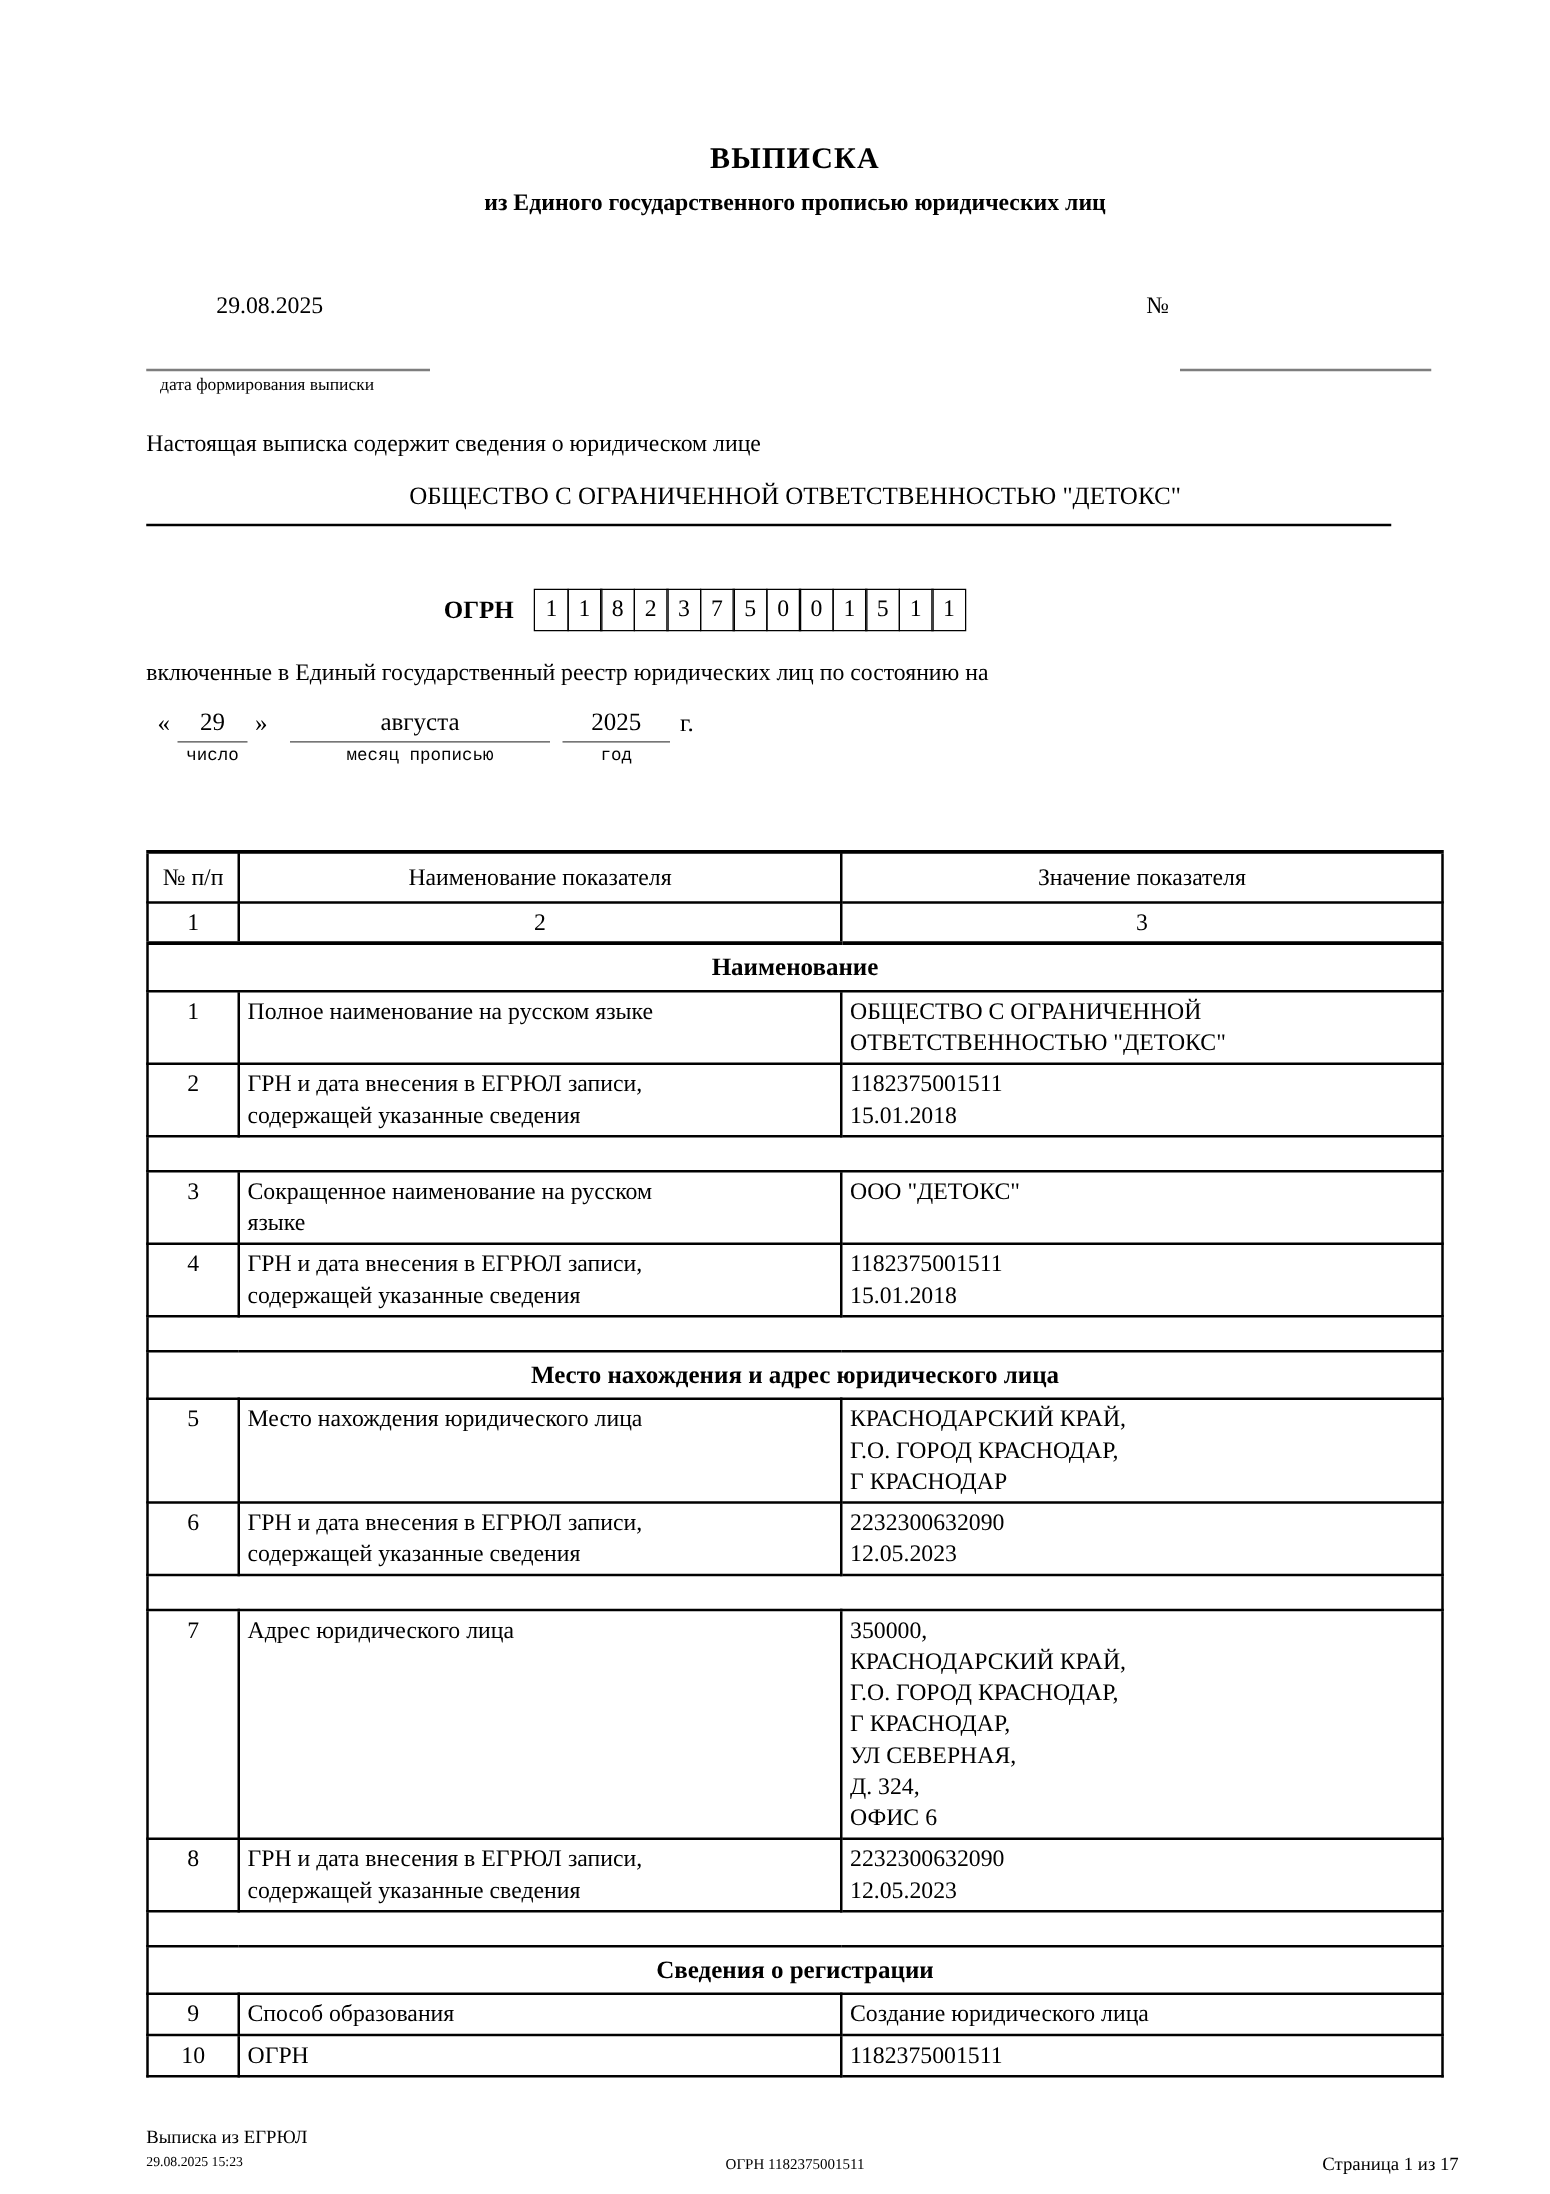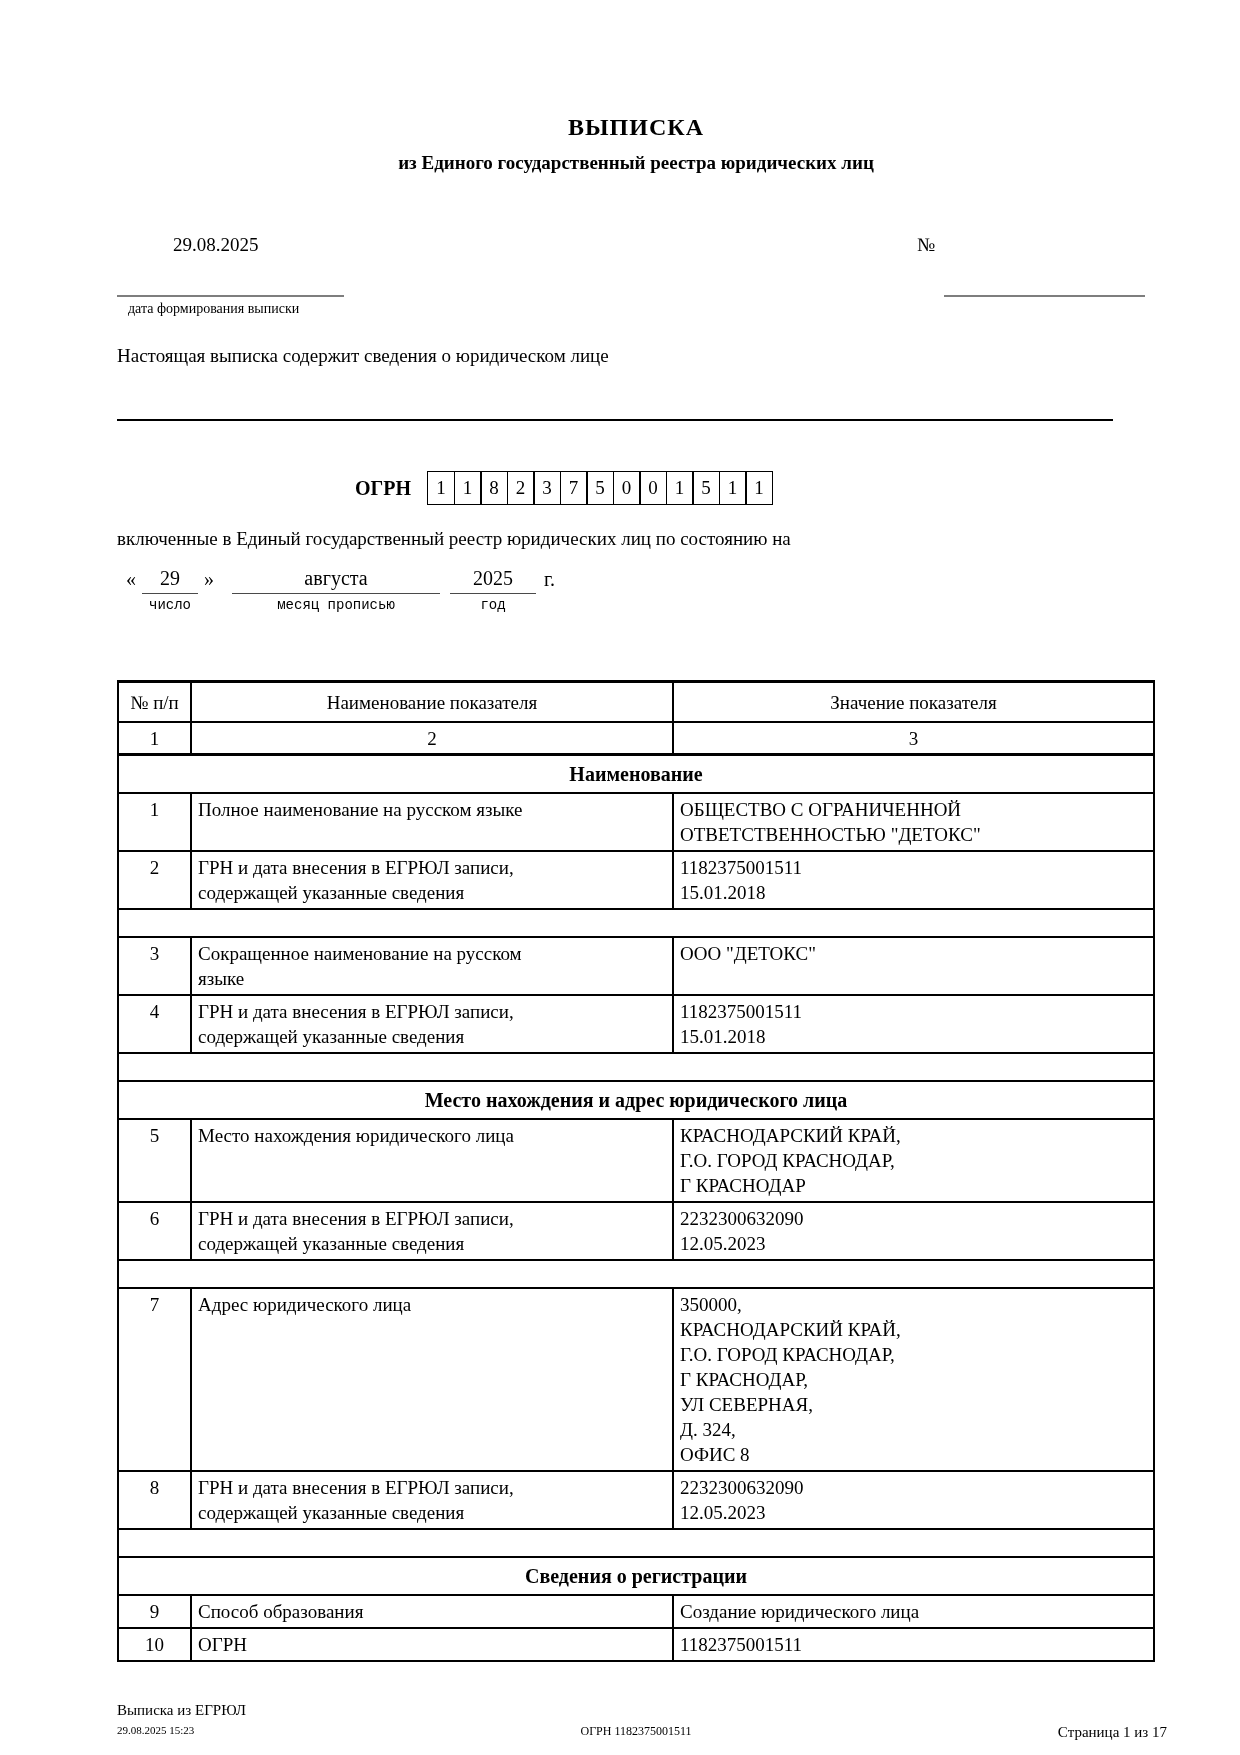--- a/index.html
+++ b/index.html
@@ -67,29 +67,30 @@
   .footer-center { position:absolute; top:1682px; left:0; width:100%; text-align:center; font-size:12px; }
   .footer-right { position:absolute; top:1682px; right:-12px; font-size:15px; }
 </style>
 </head>
 <body>
 
 <div class="page">
   <div class="content">
 
     <div class="doc-title">ВЫПИСКА</div>
-    <div class="doc-subtitle">из Единого государственный реестра юридических лиц</div>
+    <div class="doc-subtitle">из Единого государственного прописью юридических лиц</div>
 
     <div class="form-date">29.08.2025</div>
     <div class="num-sign">№</div>
     <div class="uline uline-left"></div>
     <div class="uline uline-right"></div>
     <div class="small-label form-date-label">дата формирования выписки</div>
 
     <div class="intro-line">Настоящая выписка содержит сведения о юридическом лице</div>
+    <div class="company-name">ОБЩЕСТВО С ОГРАНИЧЕННОЙ ОТВЕТСТВЕННОСТЬЮ "ДЕТОКС"</div>
     <div class="company-uline"></div>
 
     <div class="ogrn-row">
       <span class="ogrn-label">ОГРН</span>
       <span class="ogrn-boxes" id="ogrn-boxes">
           <span class="ogrn-box">1</span>
           <span class="ogrn-box">1</span>
           <span class="ogrn-box">8</span>
           <span class="ogrn-box">2</span>
           <span class="ogrn-box">3</span>
@@ -227,21 +228,21 @@
             <td>
               <div>Адрес юридического лица</div>
             </td>
             <td>
               <div>350000,</div>
               <div>КРАСНОДАРСКИЙ КРАЙ,</div>
               <div>Г.О. ГОРОД КРАСНОДАР,</div>
               <div>Г КРАСНОДАР,</div>
               <div>УЛ СЕВЕРНАЯ,</div>
               <div>Д. 324,</div>
-              <div>ОФИС 8</div>
+              <div>ОФИС 6</div>
             </td>
           </tr>
           <tr class="data-row">
             <td class="cell-num">8</td>
             <td>
               <div>ГРН и дата внесения в ЕГРЮЛ записи,</div>
               <div>содержащей указанные сведения</div>
             </td>
             <td>
               <div>2232300632090</div>

